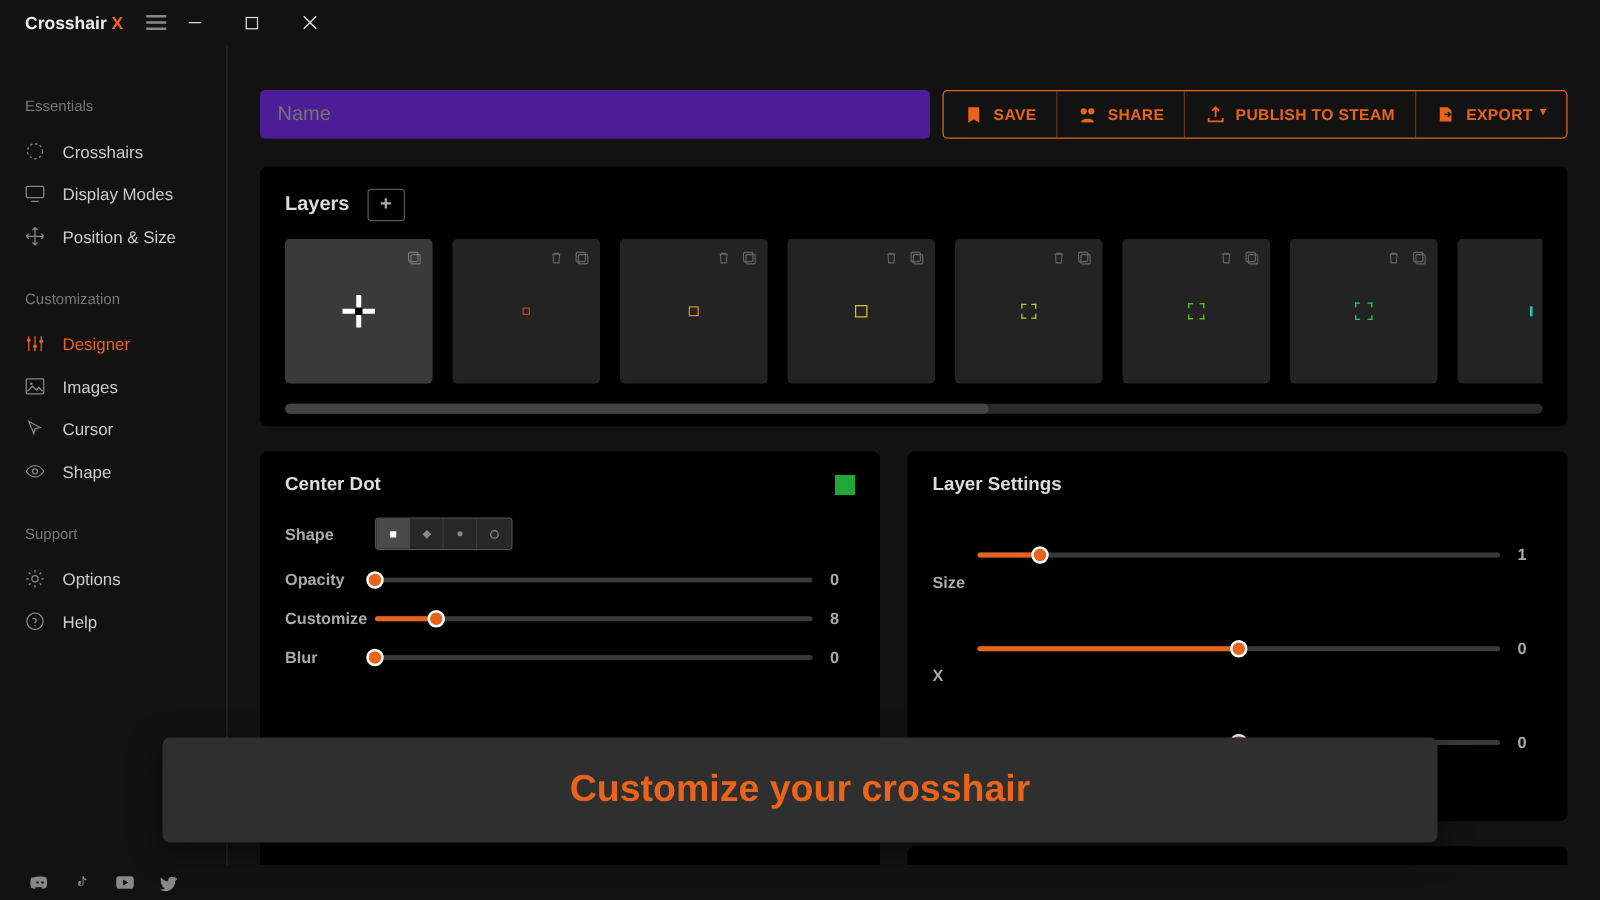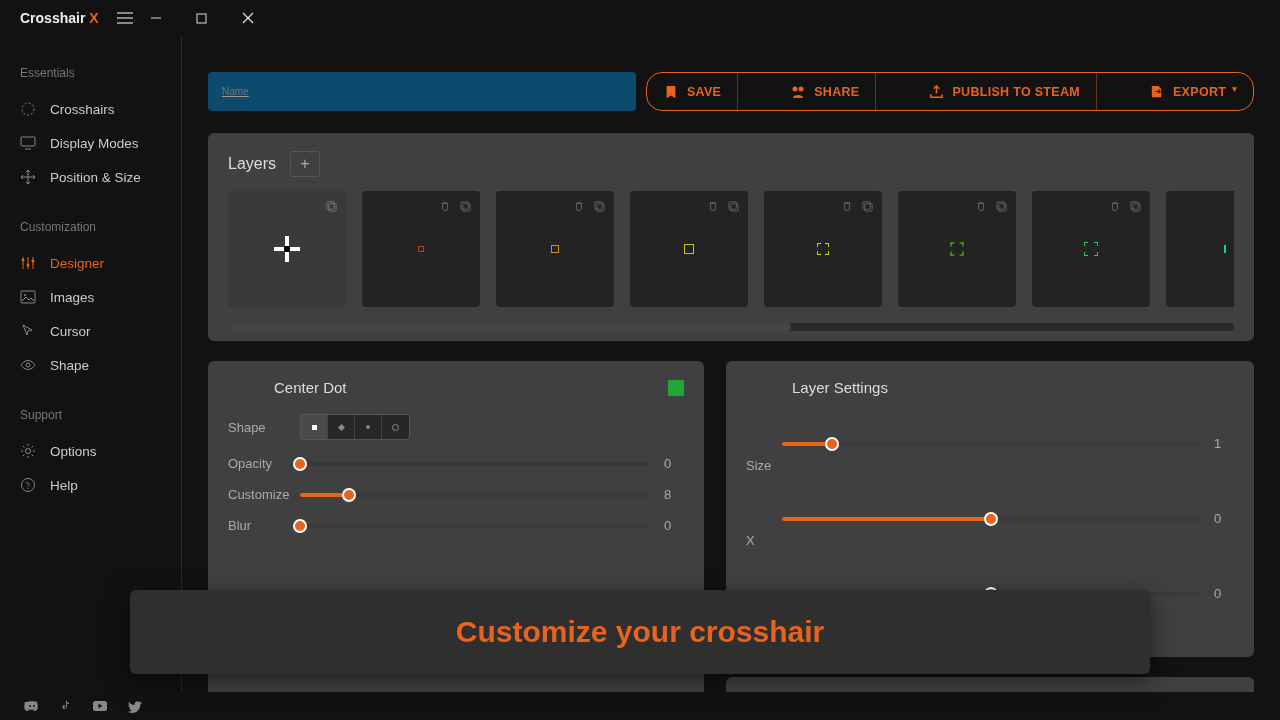--- a/index.html
+++ b/index.html
@@ -15,61 +15,61 @@
 .hamburger-icon::before { top: -5px; }
 .hamburger-icon::after { top: 5px; }
 .window-controls { display: flex; gap: 0; }
 .window-btn { width: 46px; height: 32px; display: flex; align-items: center; justify-content: center; color: #ddd; }
 
 
 .layout { display: flex; height: calc(100% - 36px - 28px); }
 
 
 .sidebar { width: 182px; padding: 18px 0 0 20px; border-right: 1px solid #2a2a2a; }
-.side-header { font-size: 12px; color: #777; margin-bottom: 12px; margin-top: 12px; }
+.side-header { font-size: 12px; color: #777; margin-bottom: 12px; margin-top: 24px; }
 .side-header.mt { margin-top: 26px; }
 .side-item { display: flex; align-items: center; gap: 14px; padding: 9px 0; font-size: 13.5px; color: #ccc; cursor: pointer; }
 .side-item.active { color: #e8631b; }
 .side-icon { width: 16px; height: 16px; display: flex; align-items: center; justify-content: center; flex-shrink: 0; }
 .side-icon svg { width: 16px; height: 16px; }
 
 
 .main { flex: 1; padding: 36px 26px 0 26px; overflow: hidden; }
 
 
 .action-row { display: flex; gap: 10px; margin-bottom: 22px; }
-.name-input { flex: 1; background: #0c4a6e; border: none; border-radius: 4px; padding: 10px 14px; color: #999; font-size: 10px; text-decoration: underline; }
-.btn-group { display: flex; border: 1px solid #e8631b; border-radius: 16px; overflow: hidden; gap: 36px; }
+.name-input { flex: 1; background: #4c1d95; border: none; border-radius: 4px; padding: 10px 14px; color: #999; font-size: 16px; }
+.btn-group { display: flex; border: 1px solid #e8631b; border-radius: 4px; overflow: hidden; }
 .btn { display: flex; align-items: center; gap: 8px; padding: 0 16px; color: #e8631b; font-size: 12.5px; font-weight: 600; height: 37px; cursor: pointer; border-right: 1px solid rgba(232,99,27,0.4); letter-spacing: 0.3px; }
 .btn:last-child { border-right: none; justify-content: flex-end; }
 .btn-icon { width: 16px; height: 16px; display: flex; align-items: center; justify-content: center; }
 .btn .caret { font-size: 9px; margin-left: -2px; margin-top: -6px; }
 
 
-.panel { background: #404040; border-radius: 6px; padding: 18px 20px; margin-bottom: 20px; }
+.panel { background: #000000; border-radius: 6px; padding: 18px 20px; margin-bottom: 20px; font-weight: bold; }
 .layers-panel { padding-bottom: 10px; }
 .layers-head { display: flex; align-items: center; gap: 14px; margin-bottom: 14px; }
 .layers-title { font-size: 16px; color: #ddd; }
 .add-btn { width: 30px; height: 26px; border: 1px solid #555; border-radius: 3px; display: flex; align-items: center; justify-content: center; color: #aaa; font-size: 16px; cursor: pointer; }
 .layers-row { display: flex; gap: 16px; overflow: hidden; }
 .layer-card { width: 118px; height: 116px; background: #232323; border-radius: 4px; position: relative; flex-shrink: 0; cursor: pointer; }
 .layer-card.sel { background: #3a3a3a; }
 .layer-icons { position: absolute; top: 8px; right: 8px; display: flex; gap: 6px; color: #666; }
 .layer-icons span { width: 14px; height: 14px; display: flex; align-items: center; justify-content: center; }
 .layer-preview { position: absolute; top: 50%; left: 50%; transform: translate(-50%, -50%); display: flex; align-items: center; justify-content: center; }
 .scrollbar-track { height: 8px; background: #2a2a2a; margin-top: 16px; border-radius: 4px; position: relative; }
 .scrollbar-thumb { position: absolute; left: 0; top: 0; height: 100%; width: 56%; background: #444; border-radius: 4px; }
 
 
 .split { display: flex; gap: 22px; }
 .split-left { flex: 0 0 496px; }
 .split-right { flex: 1; }
 
 .panel-head { display: flex; justify-content: space-between; align-items: center; margin-bottom: 18px; }
-.panel-title { font-size: 15px; color: #ddd; margin-left: 46px; }
+.panel-title { font-size: 15px; color: #ddd; }
 .swatch { width: 16px; height: 16px; background: #1fa838; }
 
 .control-row { display: flex; align-items: center; margin-bottom: 16px; }
 .control-label { width: 72px; font-size: 13px; color: #aaa; flex-shrink: 0; }
 .ls .control-label { width: 36px; margin-top: 44px; }
 .shape-toggle { display: flex; border: 1px solid #555; border-radius: 3px; overflow: hidden; margin-left: 0; }
 .shape-opt { width: 27px; height: 24px; display: flex; align-items: center; justify-content: center; background: #272727; border-right: 1px solid #444; cursor: pointer; color: #888; }
 .shape-opt:last-child { border-right: none; }
 .shape-opt.sel { background: #4a4a4a; color: #fff; }
 .shape-opt .sq { width: 5px; height: 5px; background: currentColor; }

